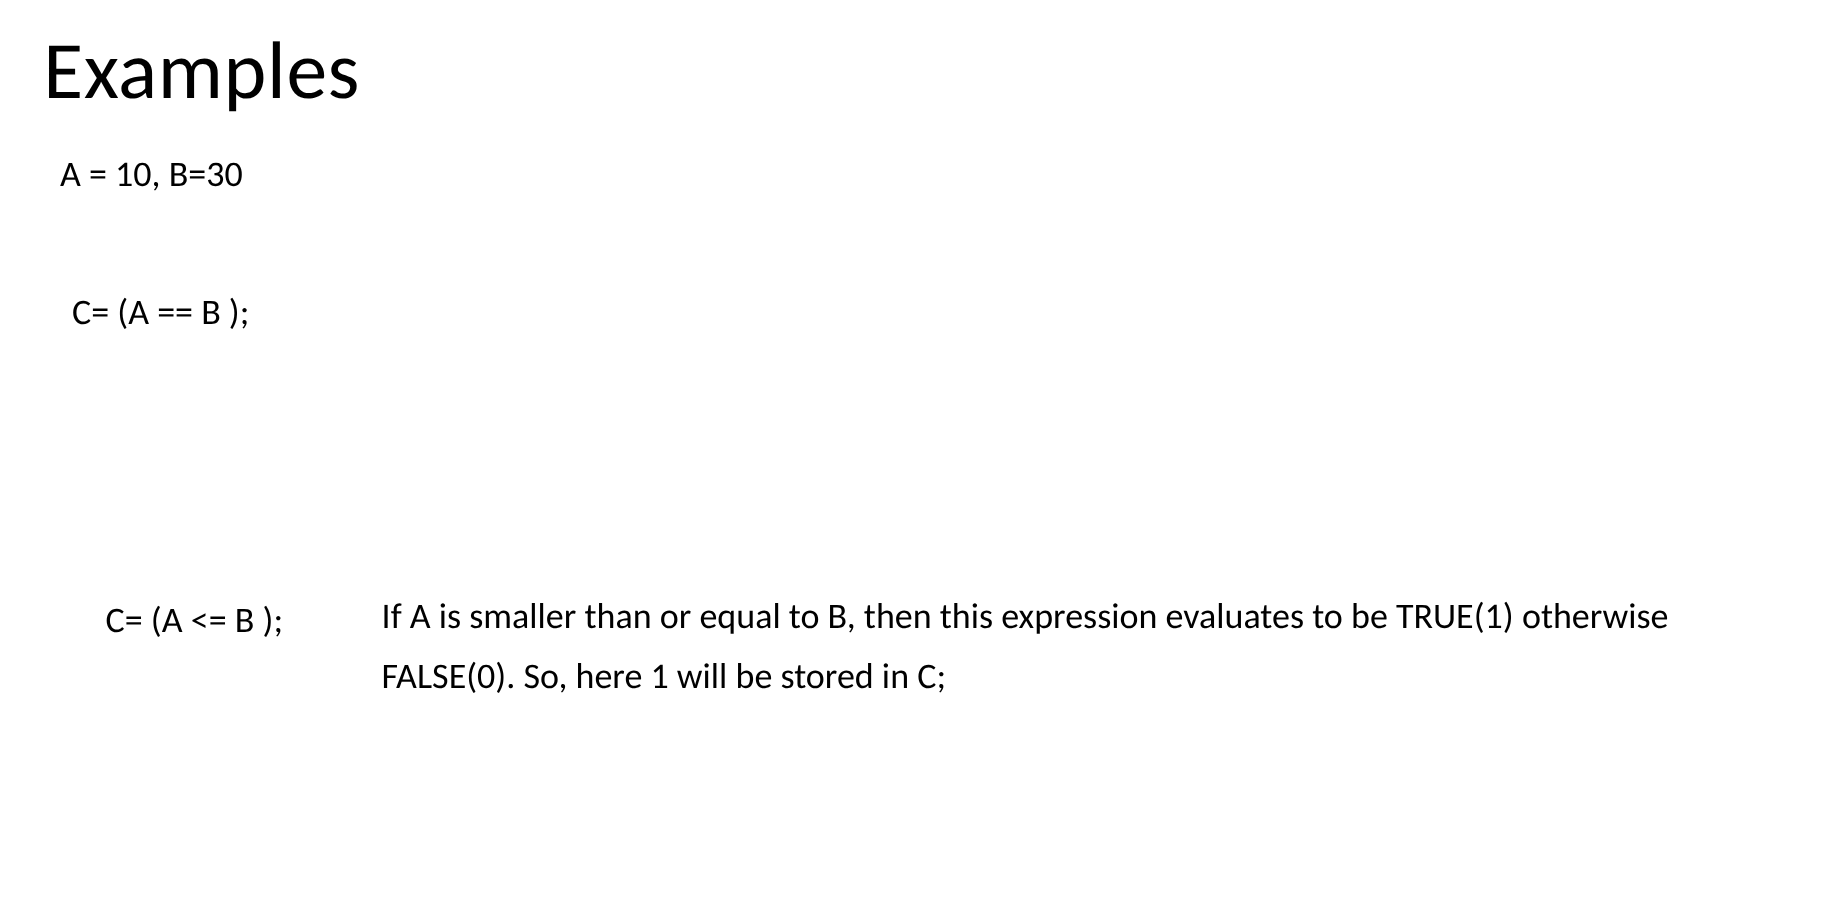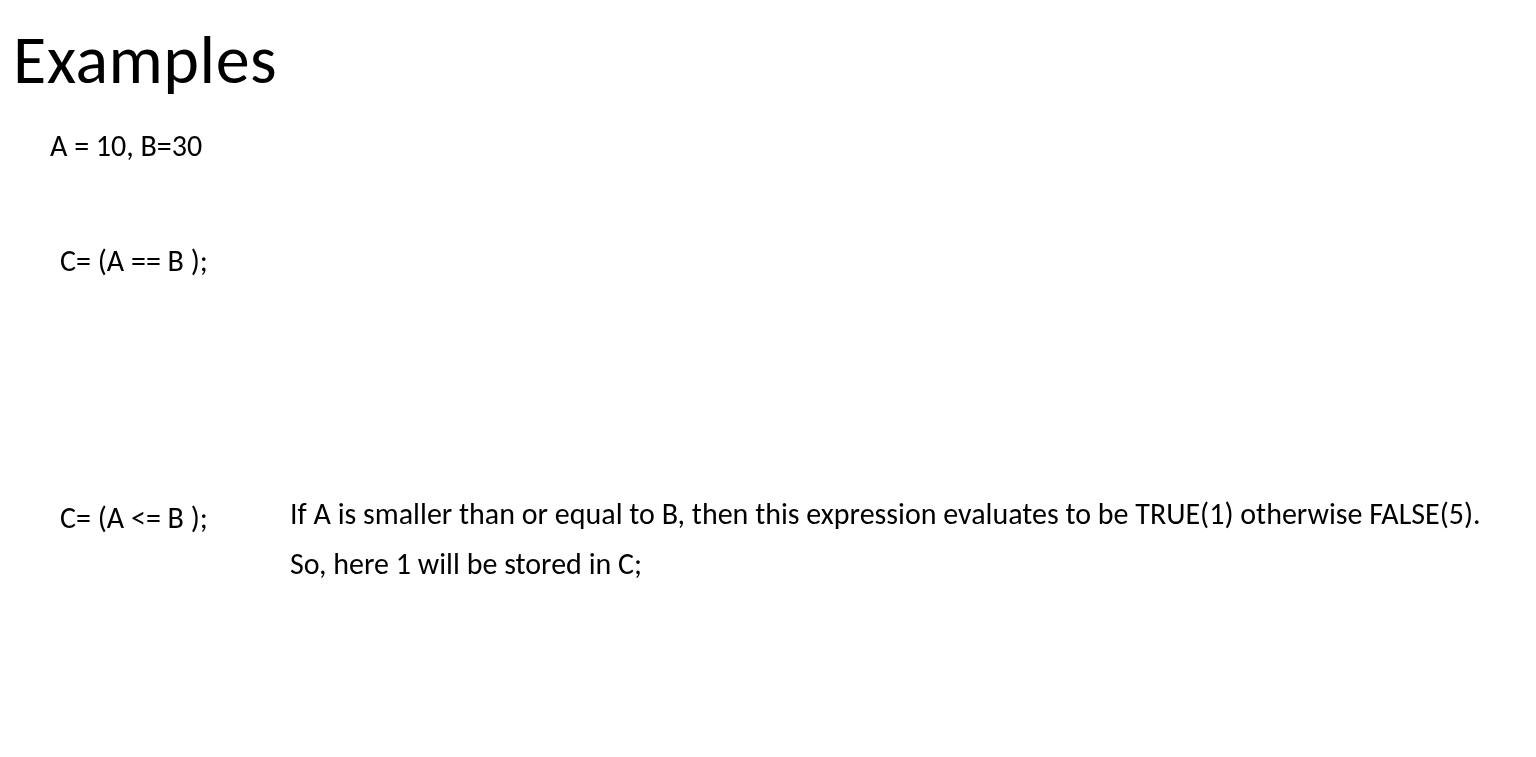--- a/index.html
+++ b/index.html
@@ -12,39 +12,40 @@
       height: 757px;
       background: #ffffff;
       font-family: Calibri, 'Segoe UI', Arial, sans-serif;
       color: #000000;
       padding: 0;
       overflow: hidden;
     }
     .slide-title {
       font-size: 68px;
       font-weight: 400;
-      padding: 18px 0 0 13px;
+      padding: 18px 0 0 36px;
       letter-spacing: 0.5px;
     }
     .variable-init {
       font-size: 30px;
       padding: 26px 0 0 50px;
       font-weight: 400;
     }
     .example-row {
       display: flex;
       align-items: flex-start;
       padding-left: 60px;
       padding-right: 42px;
     }
     .example-row.first {
       margin-top: 68px;
     }
     .example-row.second {
       margin-top: 210px;
+      margin-left: 28px;
     }
     .expression {
       font-size: 30px;
       white-space: nowrap;
       padding-top: 10px;
       min-width: 230px;
       flex-shrink: 0;
     }
     .explanation {
       font-size: 30px;
@@ -59,14 +60,14 @@
 <div class="slide-title">Examples</div>
 
 <div class="variable-init">A = 10, B=30</div>
 
 <div class="example-row first">
   <div class="expression">C=  (A == B );</div>
 </div>
 
 <div class="example-row second">
   <div class="expression">C=  (A &lt;= B );</div>
-  <div class="explanation">If A  is smaller than or equal to B, then this expression evaluates to be TRUE(1) otherwise FALSE(5).  So, here 1 will be stored in C;</div>
+  <div class="explanation">If A  is smaller than or equal to B, then this expression evaluates to be TRUE(1) otherwise FALSE(0).  So, here 1 will be stored in C;</div>
 </div>
 
 </body></html>

